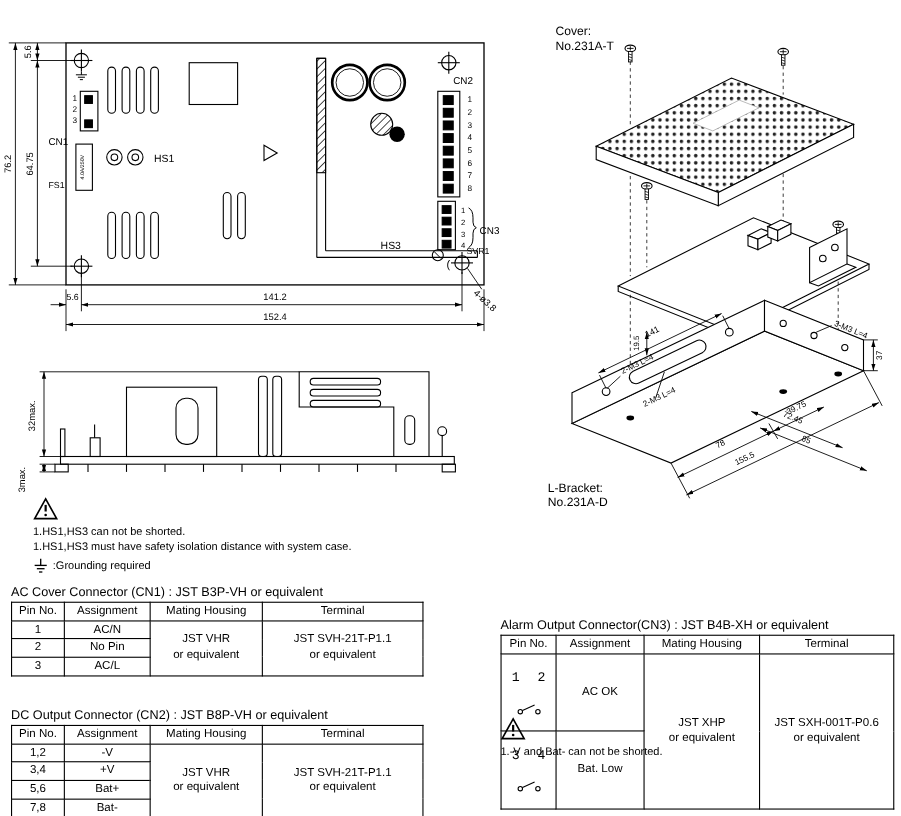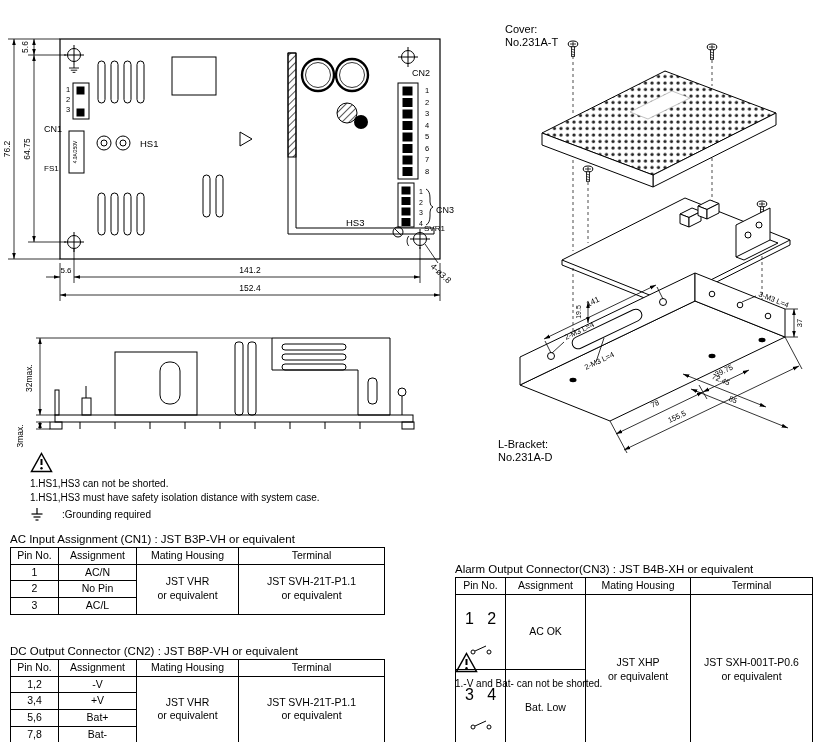--- a/index.html
+++ b/index.html
@@ -7,23 +7,23 @@
         font-family:"Liberation Sans",sans-serif;overflow:hidden;}
   .abs{position:absolute;}
   svg{display:block;overflow:visible;}
   svg text{font-family:"Liberation Sans",sans-serif;fill:#000;}
   .tbl-title{font-size:11.5px;margin:0 0 2px 0;white-space:nowrap;}
   table.spec{border-collapse:collapse;background:#fff;}
   table.spec th,table.spec td{border:1px solid #000;font-size:10.5px;font-weight:400;
         text-align:center;vertical-align:middle;padding:1px 3px;white-space:pre-line;line-height:1.3;}
   .note-text{font-size:10px;line-height:14px;white-space:nowrap;}
   .lbl2{font-size:11px;line-height:13px;margin-top:19px;}
-  .pins{word-spacing:9px;font-size:16px;}
+  .pins{word-spacing:9px;font-size:12px;font-family:Liberation Mono, monospace;}
   .switch{display:block;margin:0 auto;}
-  .ground-line{display:flex;align-items:center;gap:18px;margin-top:2px;}
+  .ground-line{display:flex;align-items:center;gap:4px;margin-top:2px;}
 </style>
 </head>
 <body>
 
 <div class="page">
 
   <svg class="abs" style="left:0;top:25px;" width="475" height="305" viewBox="0 0 475 305">
     <defs>
       <marker id="ta" markerWidth="9" markerHeight="7" refX="8" refY="3" orient="auto-start-reverse">
         <path d="M0,0.6 L8,3 L0,5.4 Z" fill="#000"></path>
@@ -249,21 +249,21 @@
         <line x1="7" y1="1" x2="7" y2="7" stroke="#000" stroke-width="1.2"></line>
         <line x1="1.5" y1="7" x2="12.5" y2="7" stroke="#000" stroke-width="1.2"></line>
         <line x1="3.5" y1="10" x2="10.5" y2="10" stroke="#000" stroke-width="1.2"></line>
         <line x1="5.5" y1="13" x2="8.5" y2="13" stroke="#000" stroke-width="1.2"></line>
       </svg>
       <span class="note-text">:Grounding required</span>
     </div>
   </div>
 
   <div class="abs" style="left:10px;top:533px;">
-    <div class="tbl-title">AC Input Assignment (CN1) : JST B3P-VH or equivalent</div>
+    <div class="tbl-title">AC Cover Connector (CN1) : JST B3P-VH or equivalent</div>
     <table class="spec">
       <colgroup>
           <col style="width:48px">
           <col style="width:78px">
           <col style="width:102px">
           <col style="width:146px">
         </colgroup>
       <tbody>
           <tr>
         <th>Pin No.</th>

